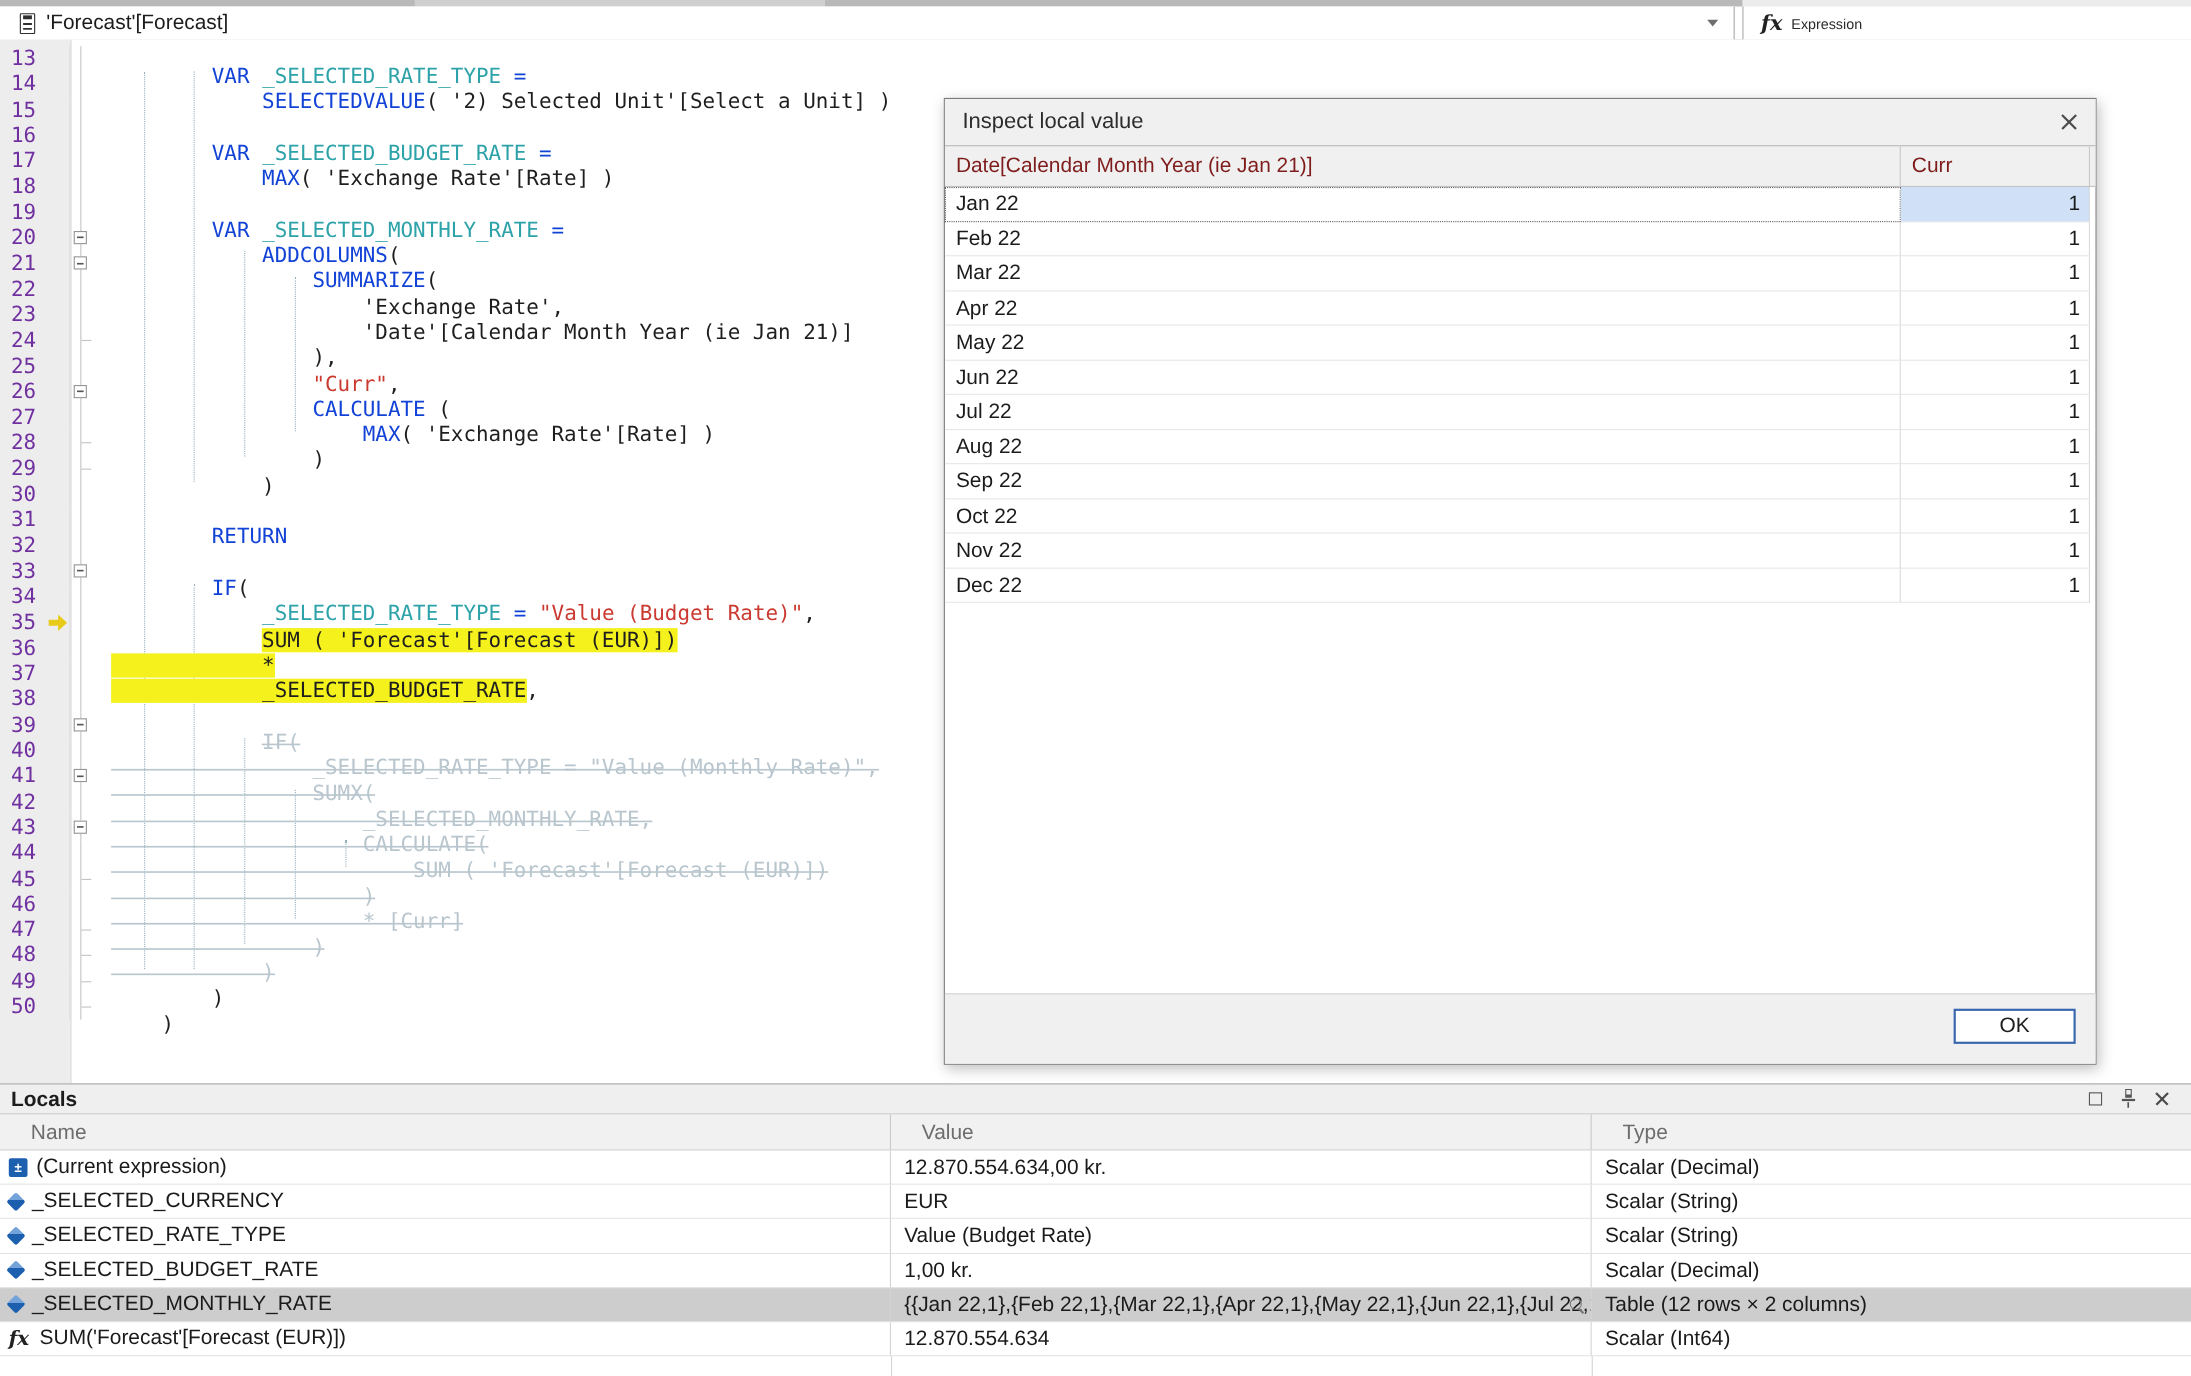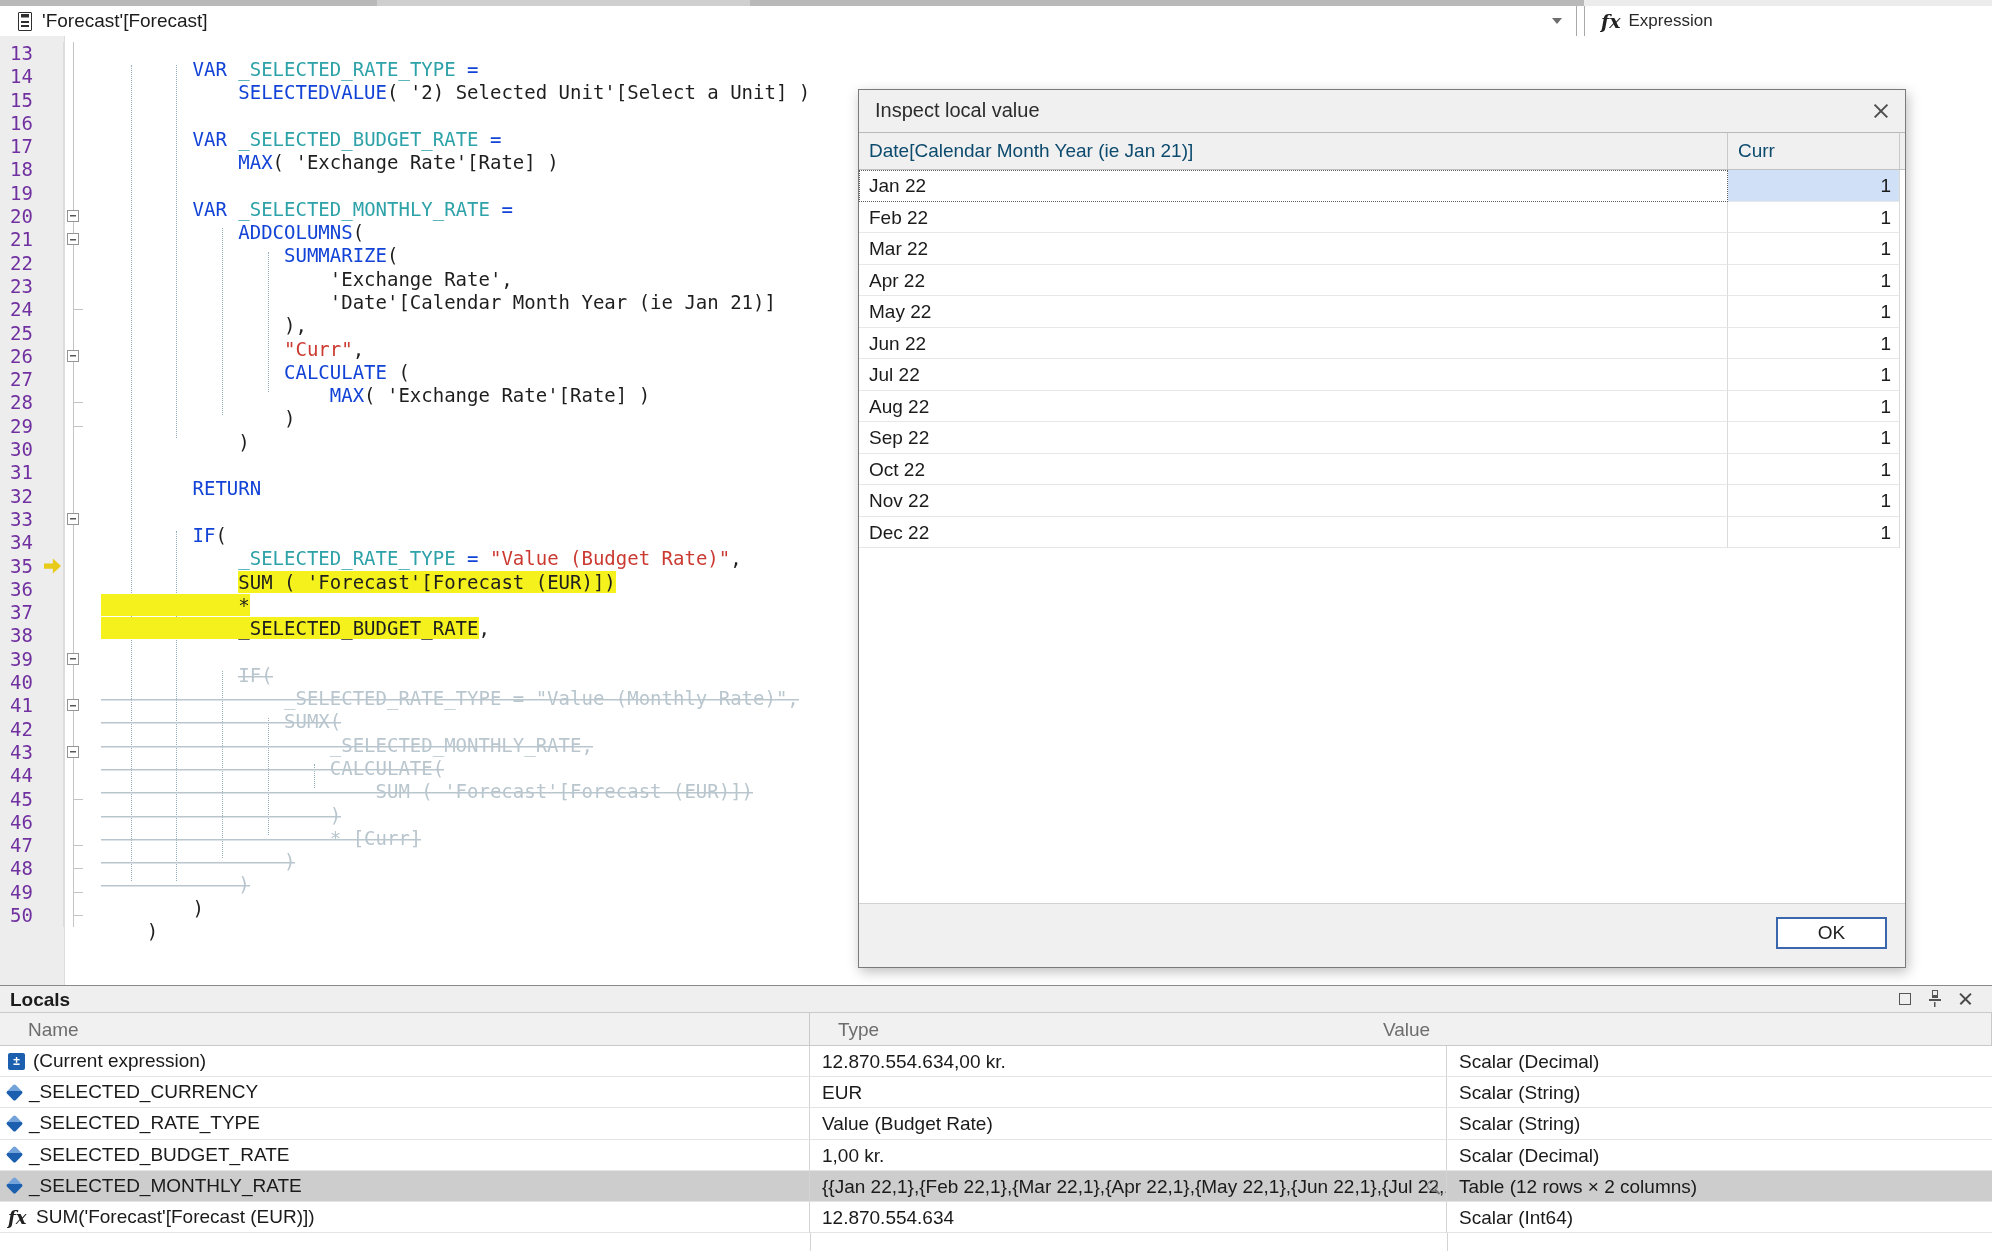--- a/index.html
+++ b/index.html
@@ -17,21 +17,21 @@
      box-sizing:border-box;background:
        linear-gradient(#2f2f2f,#2f2f2f) 1.5px 1.5px/8px 3.5px no-repeat,
        repeating-linear-gradient(0deg,#2f2f2f 0 2px,transparent 2px 4.4px) 1.5px 7.5px/8px 7px no-repeat}
   .combo-text{margin-left:10px;font-size:19px;color:#1c1c1c}
   .chev{position:absolute;right:14px;top:12px;width:0;height:0;
         border-left:5px solid transparent;border-right:5px solid transparent;border-top:6px solid #6e6e6e}
   .fxpanel{position:absolute;left:1584px;top:0;width:408px;height:30px;background:#fff;
            border-left:1px solid #a9a9a9;display:flex;align-items:center}
   .fxicon{font-family:"DejaVu Serif",serif;font-style:italic;font-weight:bold;font-size:19px;
           color:#222;margin-left:16px}
-  .fxlabel{font-size:17px;color:#2a2a2a;margin-left:8px}
+  .fxlabel{font-size:13px;color:#2a2a2a;margin-left:8px}
   
   #editor{position:absolute;left:0;top:36px;width:1992px;height:949px;background:#fff;overflow:hidden}
   #editor::before{content:'';position:absolute;left:0;top:0;bottom:0;width:64px;background:#ededed;
           border-right:1px solid #dcdcdc}
   .iguide{position:absolute;width:0;border-left:1px dotted #93aebc}
   #code-lines{position:relative;padding-top:6px}
   .cl{display:flex;height:23.3px;font:19px/23.3px "DejaVu Sans Mono",monospace}
   .num{flex:0 0 64px;width:64px;background:#ededed;color:#7030a0;padding-left:10px;
        box-sizing:border-box;border-right:1px solid #dcdcdc}
   .fold{flex:0 0 21px;position:relative}
@@ -52,21 +52,21 @@
        clip-path:polygon(0 32%,52% 32%,52% 0,100% 50%,52% 100%,52% 68%,0 68%);
        filter:drop-shadow(0 0 1px #937f00)}
   
   .dialog{position:absolute;left:858px;top:89px;width:1048px;height:879px;background:#fff;
           border:1px solid #7a7a7a;box-sizing:border-box;box-shadow:2px 4px 12px rgba(0,0,0,.25)}
   .dlg-title{position:relative;height:42px;background:#f0f0f0;border-bottom:1px solid #b9b9b9}
   .dlg-title-text{position:absolute;left:16px;top:9px;font-size:20px;color:#2c2c2c}
   .x-lg{position:absolute;right:16px;top:13px;width:16px;height:16px;cursor:default}
   .x-lg::before,.x-lg::after{content:'';position:absolute;left:-1px;top:7px;width:18px;height:1.8px;background:#4c4c4c}
   .x-lg::before{transform:rotate(45deg)}.x-lg::after{transform:rotate(-45deg)}
-  .dlg-head{display:flex;height:36px;background:#f0f0f0;border-bottom:1px solid #c2c2c2;font-size:19px;color:#0c4a6e}
+  .dlg-head{display:flex;height:36px;background:#f0f0f0;border-bottom:1px solid #c2c2c2;font-size:19px;color:#7f1d1d}
   .dh{box-sizing:border-box;padding:7px 0 0 10px}
   .dh-date{width:869px;border-right:1px solid #c9c9c9}
   .dh-curr{width:172px;border-right:1px solid #c9c9c9}
   .drow{display:flex;height:31.5px;font-size:19px;color:#1b1b1b}
   .dcell{box-sizing:border-box;width:869px;padding:5px 0 0 10px;border-right:1px solid #dadada;
          border-bottom:1px solid #e7e7e7}
   .dcell.selcell{border:1px dotted #5a5a5a;padding:4px 0 0 9px}
   .ccell{box-sizing:border-box;width:172px;text-align:right;padding:5px 8px 0 0;
          border-right:1px solid #dadada;border-bottom:1px solid #e7e7e7}
   .ccell.selblue{background:#cfe0f7}
@@ -407,22 +407,22 @@
     <div class="loc-title">
       <span class="loc-title-text">Locals</span>
       <span class="loc-icons">
         <span class="maxi"></span>
         <span class="pin"></span>
         <span class="x-sm"></span>
       </span>
     </div>
     <div class="loc-head">
       <div class="lh lh-name">Name</div>
+      <div class="lh lh-value">Value</div>
       <div class="lh lh-type">Type</div>
-      <div class="lh lh-value">Value</div>
     </div>
     <div id="loc-rows">
         <div class="lrow">
           <div class="lc lc-name">
             <span class="ic-expr">±</span>
             <span class="nametext">(Current expression)</span>
           </div>
           <div class="lc lc-value"><span>12.870.554.634,00 kr.</span></div>
           <div class="lc lc-type">Scalar (Decimal)</div>
         </div>

